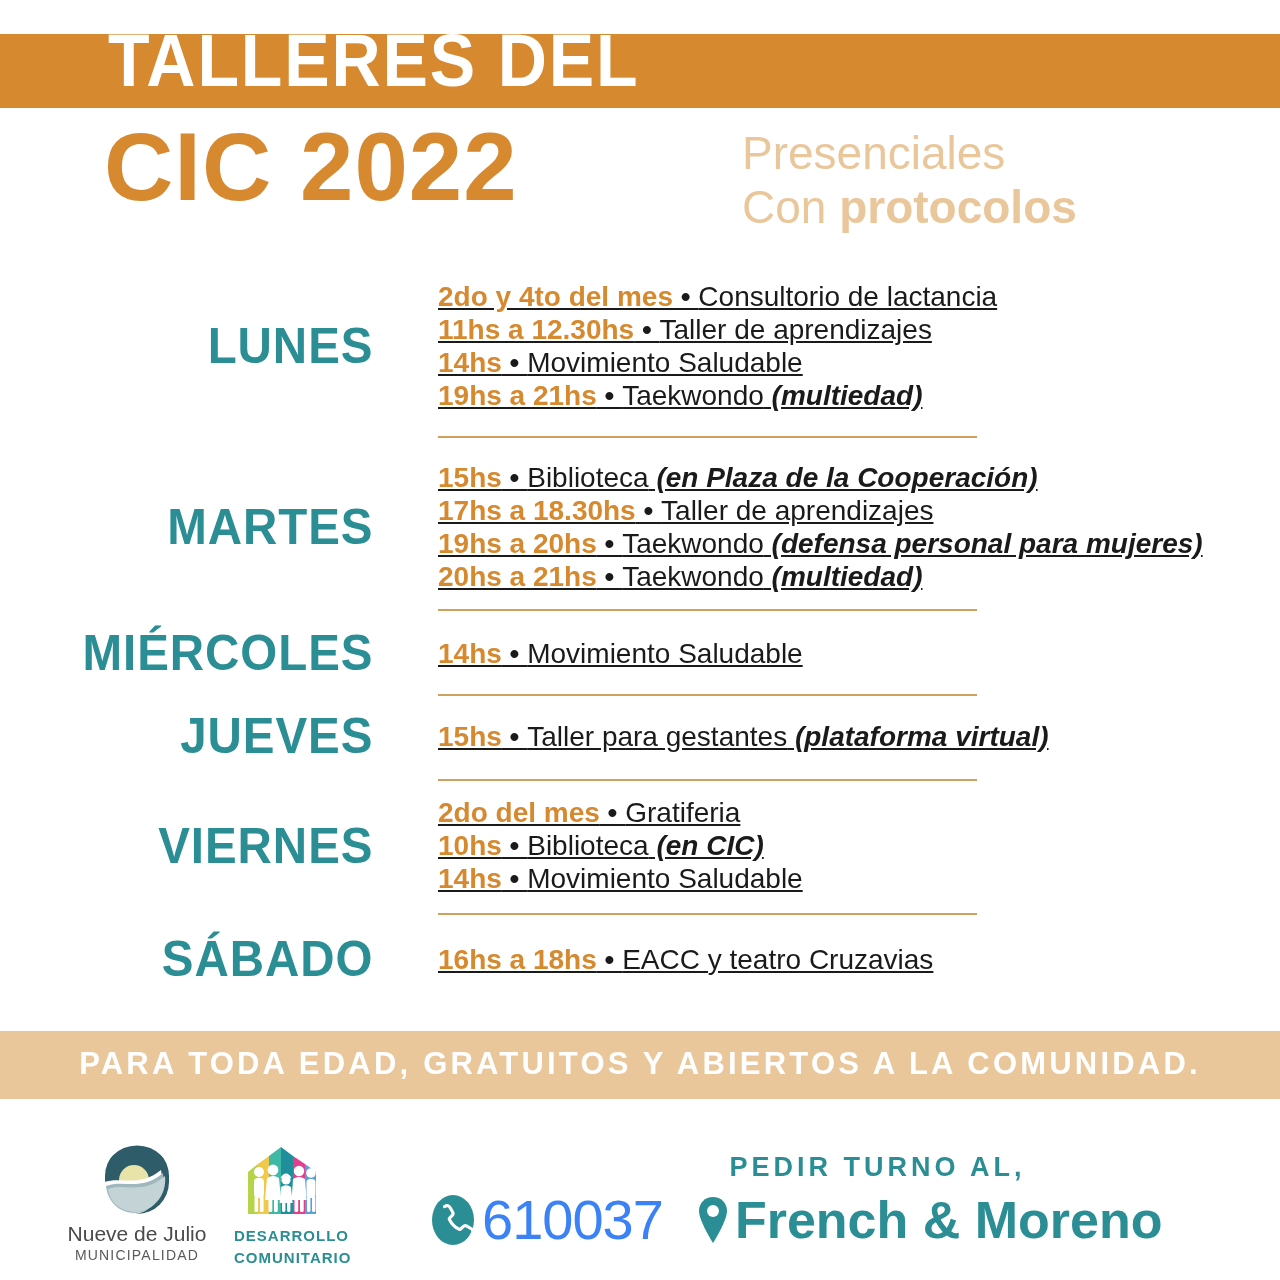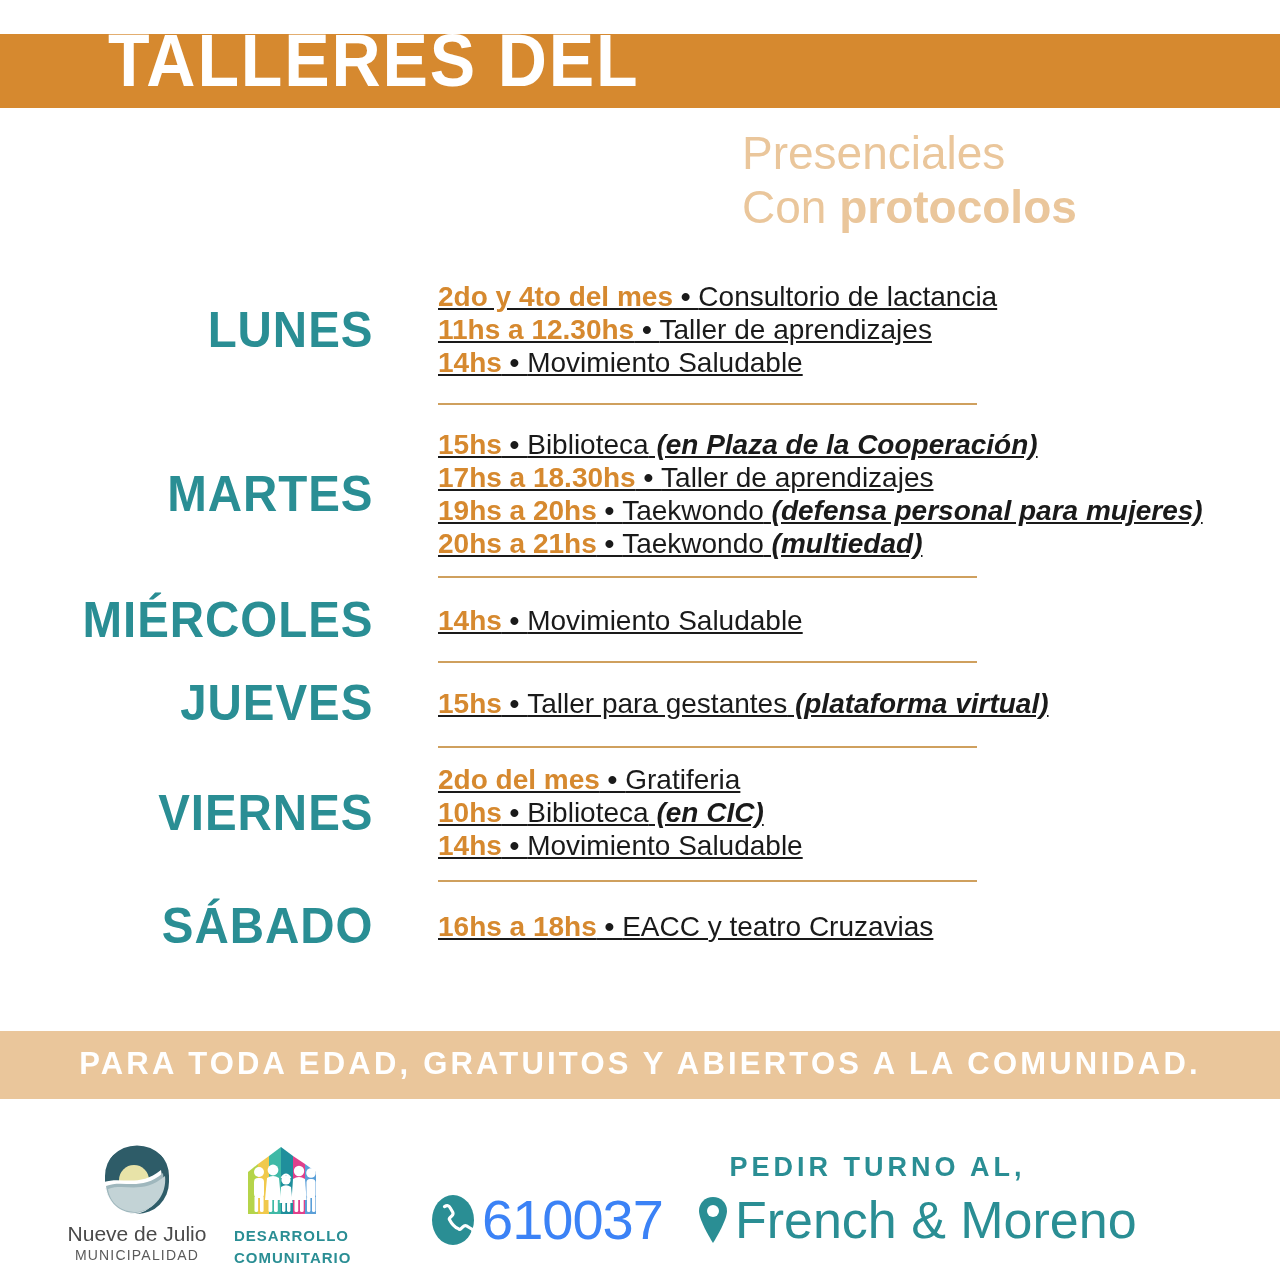--- a/index.html
+++ b/index.html
@@ -132,43 +132,45 @@
   .contact-main{
     display:flex;align-items:center;margin-top:2px;
   }
   .phone-icon{flex:0 0 auto;margin-right:6px;}
   .phone-number{
     color:#3b82f6;font-weight:normal;font-size:56px;line-height:70px;
     letter-spacing:-1px;white-space:nowrap;
   }
   .pin-icon{flex:0 0 auto;margin-left:34px;margin-right:6px;}
   .address{
-    color:#2a8e94;font-weight:normal;font-size:52px;line-height:60px;
+    color:#2a8e94;font-weight:bold;font-size:52px;line-height:60px;
     white-space:nowrap;
   }
 </style>
 </head>
 <body>
 
 <div class="poster">
 
   <div class="title-bar"></div>
   <div class="title-bar-text">TALLERES DEL</div>
+  <div class="title-main">CIC 2022</div>
   <div class="title-side">
     <div>Presenciales</div>
     <div><span>Con </span><span class="bold">protocolos</span></div>
   </div>
 
   <div class="schedule" id="schedule">
       <div class="day-row">
         <div class="day-name">LUNES</div>
         <div class="day-items">
           <div class="item-line"><span class="item-time">2do y 4to del mes</span><span class="item-sep"> • </span><span class="item-name">Consultorio de lactancia</span></div>
           <div class="item-line"><span class="item-time">11hs a 12.30hs</span><span class="item-sep"> • </span><span class="item-name">Taller de aprendizajes</span></div>
           <div class="item-line"><span class="item-time">14hs</span><span class="item-sep"> • </span><span class="item-name">Movimiento Saludable</span></div>
+          <div class="item-line"><span class="item-time">19hs a 21hs</span><span class="item-sep"> • </span><span class="item-name">Taekwondo</span><span class="item-note"> (multiedad)</span></div>
         </div>
       </div>
       <div class="divider-wrap" style="margin-top: 24px; margin-bottom: 24px;">
         <div class="divider"></div>
       </div>
       <div class="day-row">
         <div class="day-name">MARTES</div>
         <div class="day-items">
           <div class="item-line"><span class="item-time">15hs</span><span class="item-sep"> • </span><span class="item-name">Biblioteca</span><span class="item-note"> (en Plaza de la Cooperación)</span></div>
           <div class="item-line"><span class="item-time">17hs a 18.30hs</span><span class="item-sep"> • </span><span class="item-name">Taller de aprendizajes</span></div>

